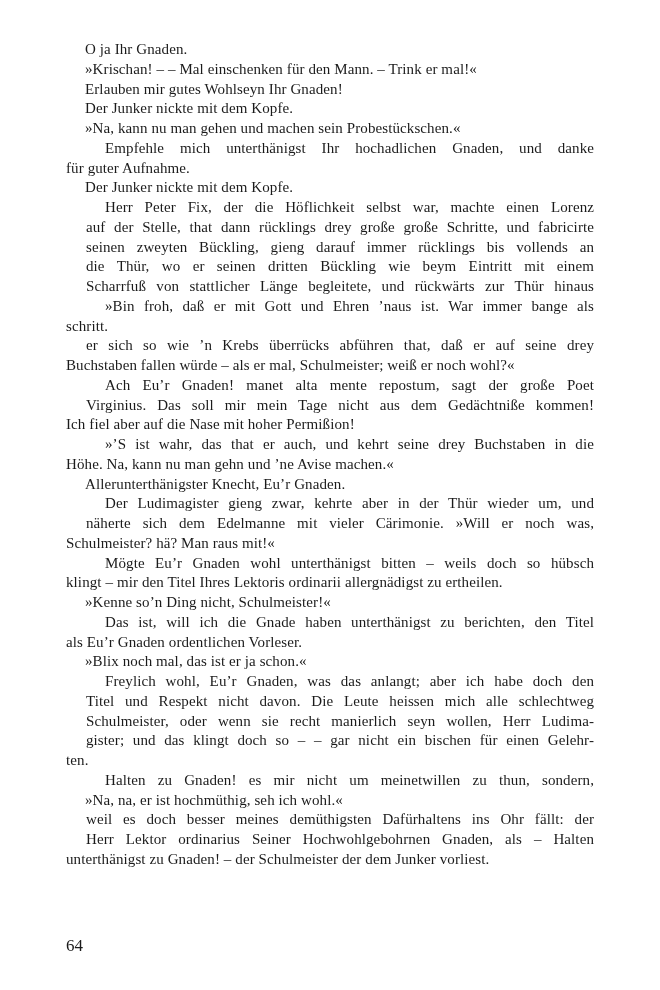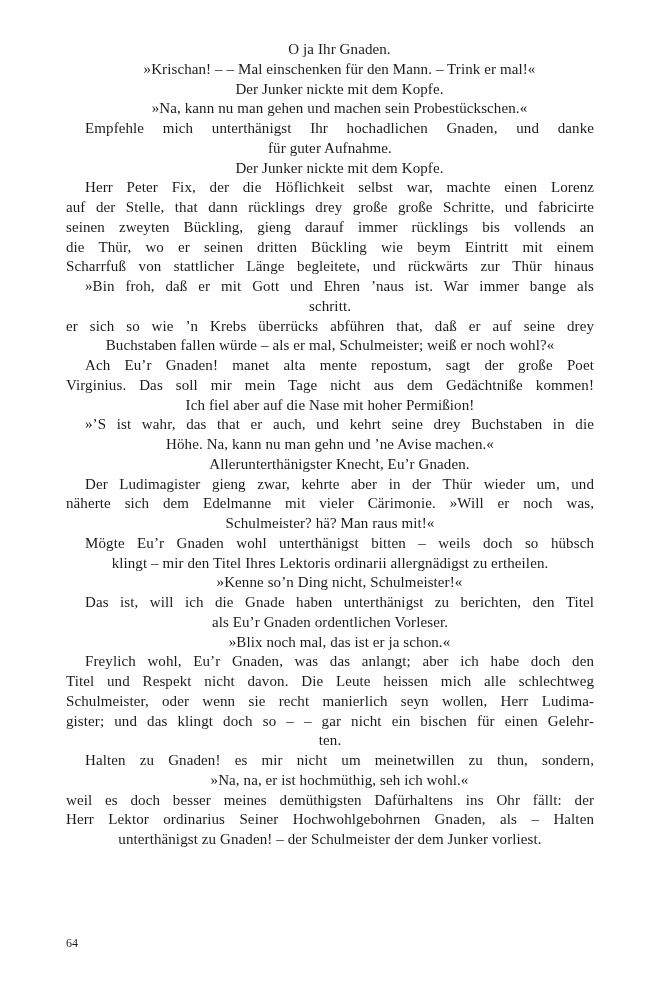--- a/index.html
+++ b/index.html
@@ -19,48 +19,50 @@
   .text-block {
     position: absolute;
     left: 66px;
     top: 40px;
     width: 528px;
     font-size: 15px;
     line-height: 19.75px;
     letter-spacing: 0.1px;
   }
   .line {
-    text-align: center;
+    text-align: left;
     white-space: normal;
   }
   .line.j {
     text-align: justify;
     text-align-last: justify;
     text-justify: inter-word;
+    margin-left: 20px;
   }
   .line.ind {
     text-indent: 19px;
   }
   .italic {
   }
   .page-number {
     position: absolute;
     left: 66px;
     top: 936px;
-    font-size: 12px;
+    font-size: 17px;
     color: #1b1b1b;
   }
 </style>
 </head>
 <body>
 
 <div class="page">
   <div class="text-block" id="text-block">
       <div class="line ind"><span>O ja Ihr Gnaden.</span></div>
       <div class="line ind"><span>»Krischan! – – Mal einschenken für den Mann. – Trink er mal!«</span></div>
+      <div class="line ind"><span>Erlauben mir gutes Wohlseyn Ihr Gnaden!</span></div>
       <div class="line ind"><span>Der Junker nickte mit dem Kopfe.</span></div>
       <div class="line ind"><span>»Na, kann nu man gehen und machen sein Probestückschen.«</span></div>
       <div class="line ind j"><span>Empfehle mich unterthänigst Ihr hochadlichen Gnaden, und danke</span></div>
       <div class="line"><span>für guter Aufnahme.</span></div>
       <div class="line ind"><span>Der Junker nickte mit dem Kopfe.</span></div>
       <div class="line ind j"><span>Herr Peter Fix, der die Höflichkeit selbst war, machte einen Lorenz</span></div>
       <div class="line j"><span>auf der Stelle, that dann rücklings drey große große Schritte, und fabricirte</span></div>
       <div class="line j"><span>seinen zweyten Bückling, gieng darauf immer rücklings bis vollends an</span></div>
       <div class="line j"><span>die Thür, wo er seinen dritten Bückling wie beym Eintritt mit einem</span></div>
       <div class="line j"><span>Scharrfuß von stattlicher Länge begleitete, und rückwärts zur Thür hinaus</span></div>

